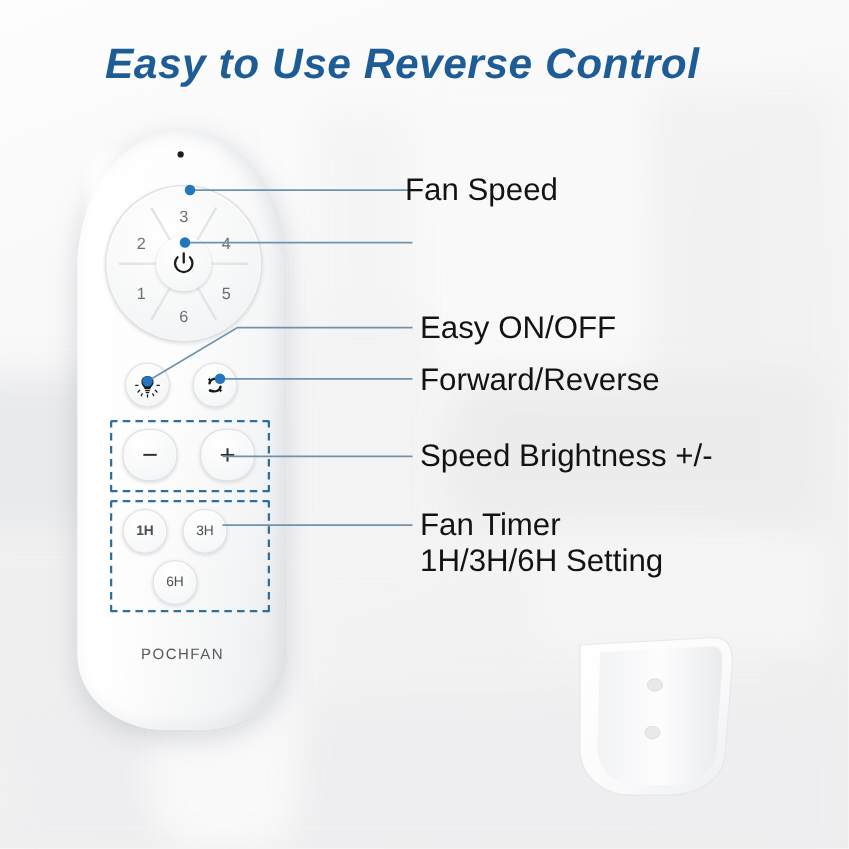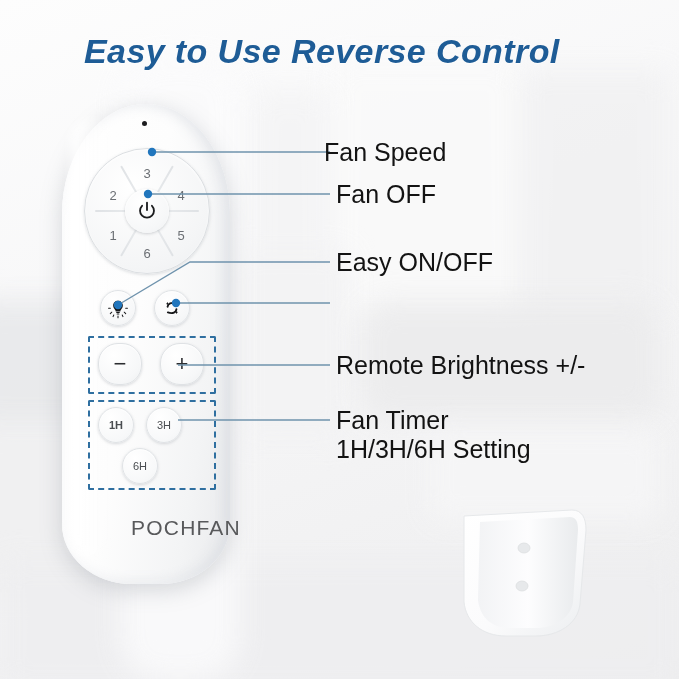--- a/index.html
+++ b/index.html
@@ -104,21 +104,21 @@
     box-shadow:inset 0 1px 2px #fff,0 1px 3px rgba(160,165,172,.4);
     display:flex;align-items:center;justify-content:center;
     font-size:11px;color:#4a4d51;
   }
   .t-1h{left:36px;top:303px;font-weight:bold;}
   .t-3h{left:84px;top:303px;}
   .t-6h{left:60px;top:344px;}
 
   .brand{
     position:absolute;left:0;top:412px;width:168px;text-align:center;
-    font-size:21px;color:#58595b;letter-spacing:1.2px;font-weight:500;padding-left:40px;
+    font-size:12px;color:#58595b;letter-spacing:1.2px;font-weight:500;
   }
 
   
   .callouts{position:absolute;inset:0;}
   .label{
     position:absolute;font-size:25px;color:#131313;white-space:nowrap;line-height:1.12;
   }
   .label.two{line-height:1.15;}
 
   
@@ -228,23 +228,23 @@
     </g>
     <g fill="#2176bd">
       <circle cx="152" cy="152" r="4.2"></circle>
       <circle cx="148" cy="194" r="4.2"></circle>
       <circle cx="118" cy="305" r="4.2"></circle>
       <circle cx="176" cy="303" r="4.2"></circle>
     </g>
   </svg>
 
   <div class="label" style="left:324px;top:138px;">Fan Speed</div>
-  <div class="label" style="left:336px;top:180px;">Fan OFF</div>
   <div class="label" style="left:336px;top:248px;">Easy ON/OFF</div>
-  <div class="label" style="left:336px;top:351px;">Remote Brightness +/-</div>
+  <div class="label" style="left:336px;top:290px;">Forward/Reverse</div>
+  <div class="label" style="left:336px;top:351px;">Speed Brightness +/-</div>
   <div class="label two" style="left:336px;top:406px;">
     <div>Fan Timer</div>
     <div>1H/3H/6H Setting</div>
   </div>
 
   <svg class="holder" viewBox="0 0 200 140">
     <defs>
       <linearGradient id="hg" x1="0" y1="0" x2="1" y2="1">
         <stop offset="0" stop-color="#ffffff"></stop>
         <stop offset="0.55" stop-color="#fbfbfc"></stop>

